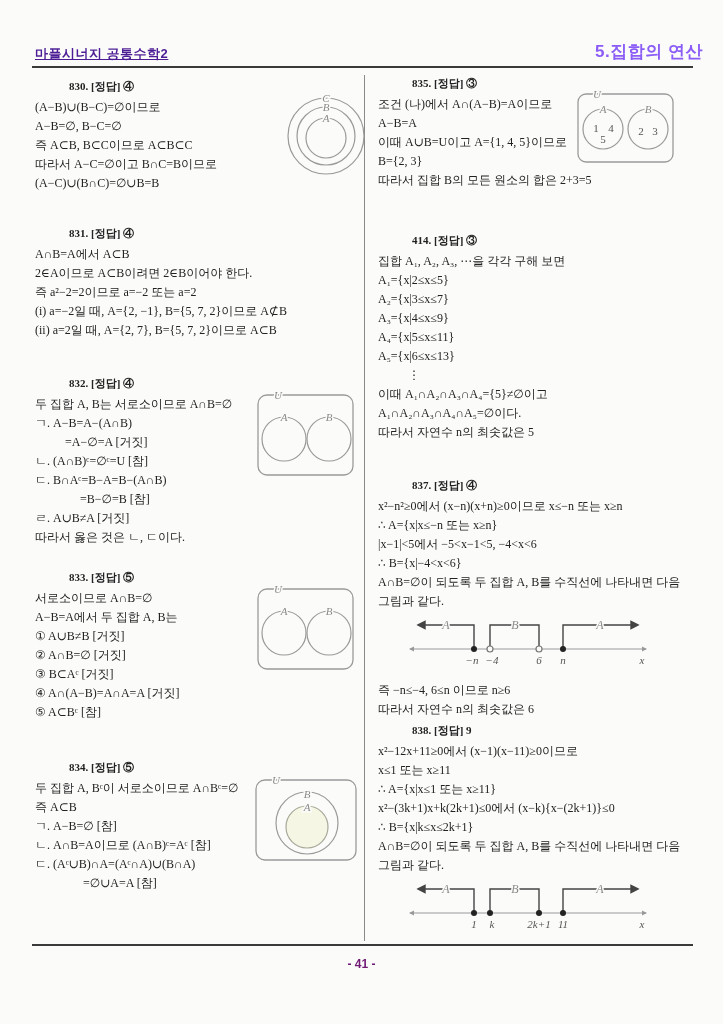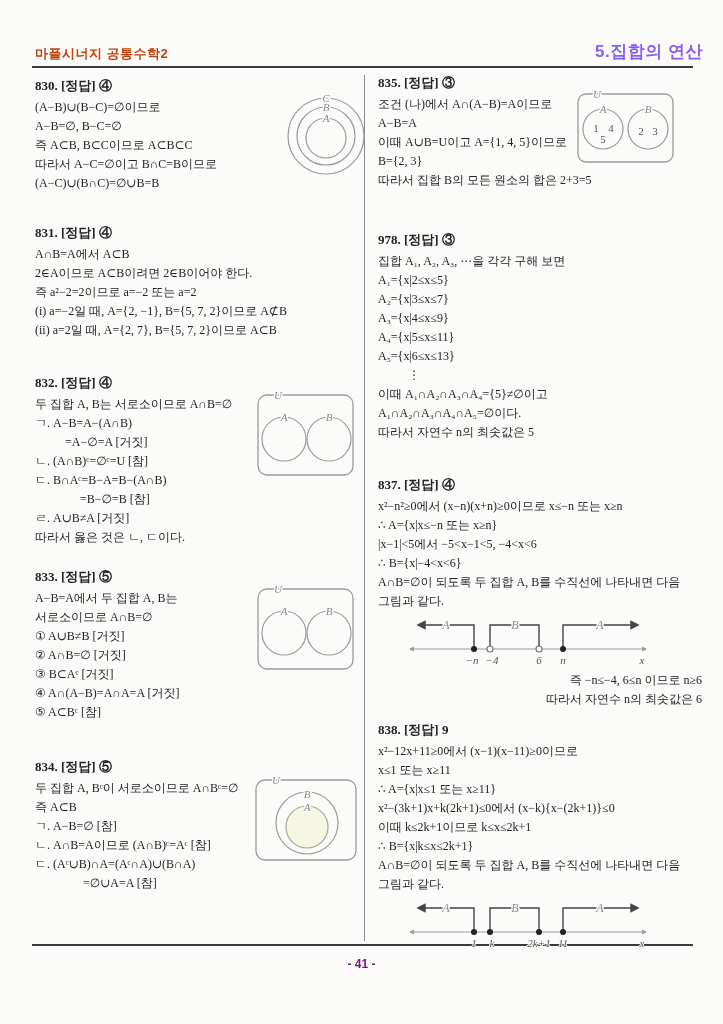--- a/index.html
+++ b/index.html
@@ -1,29 +1,29 @@
 <!DOCTYPE html>
 <html><head>
 <meta charset="utf-8">
 <style>
   html,body{margin:0;padding:0;background:#e8e8e6;}
   .page{position:relative;width:723px;height:1024px;background:#fbfbfa;overflow:hidden;
         font-family:"Liberation Serif","DejaVu Serif",serif;color:#222;}
-  .hdr-left{position:absolute;left:35px;top:46px;color:#c2410c;
-            font:bold 13px/16px "Liberation Sans","DejaVu Sans",sans-serif;letter-spacing:.5px;}
+  .hdr-left{position:absolute;left:35px;top:46px;color:#4c1d95;
+            font:bold 13px/16px "Liberation Sans","DejaVu Sans",sans-serif;letter-spacing:.5px;text-decoration:underline;}
   .hdr-right{position:absolute;right:20px;top:42px;color:#8b5cf6;
              font:bold 17px/20px "Liberation Sans","DejaVu Sans",sans-serif;letter-spacing:.5px;}
   .rule-top{position:absolute;left:32px;width:661px;top:66px;height:2px;background:#3a3a3a;}
   .rule-bottom{position:absolute;left:32px;width:661px;top:944px;height:2px;background:#3a3a3a;}
   .col-divider{position:absolute;left:364px;top:75px;width:1px;height:866px;background:#8a8a8a;}
   .footer{position:absolute;left:0;width:723px;top:957px;text-align:center;
           font:bold 12px/14px "Liberation Sans","DejaVu Sans",sans-serif;color:#701a75;}
   .sol{position:absolute;width:324px;}
   .sol.left{left:35px;} .sol.right{left:378px;}
-  .sol-title{font-size:13px;line-height:20px;font-weight:600;margin-bottom:2px;}
+  .sol-title{font-size:11px;line-height:20px;font-weight:600;margin-bottom:2px;margin-left:34px;}
   .line{font-size:12px;line-height:19px;white-space:pre-wrap;}
   .dg{position:absolute;}
   svg text{font-family:"Liberation Serif","DejaVu Serif",serif;font-style:italic;
            fill:#8a8a8a;paint-order:stroke;stroke:#fbfbfa;stroke-width:3px;}
   svg text.el{font-style:normal;fill:#555;}
   svg text.nl{fill:#555;stroke-width:2px;}
 </style>
 </head>
 <body>
 
@@ -68,22 +68,22 @@
         <div class="line">ㄷ. B∩Aᶜ=B−A=B−(A∩B)</div>
         <div class="line">               =B−∅=B [참]</div>
         <div class="line">ㄹ. A∪B≠A [거짓]</div>
         <div class="line">따라서 옳은 것은 ㄴ, ㄷ이다.</div>
       </div>
   </section>
 
   <section class="sol left" style="top:567px">
     <div class="sol-title">833. [정답] ⑤</div>
     <div>
+        <div class="line">서로소이므로 A∩B=∅</div>
         <div class="line">A−B=A에서 두 집합 A, B는</div>
-        <div class="line">서로소이므로 A∩B=∅</div>
         <div class="line">① A∪B≠B [거짓]</div>
         <div class="line">② A∩B=∅ [거짓]</div>
         <div class="line">③ B⊂Aᶜ [거짓]</div>
         <div class="line">④ A∩(A−B)=A∩A=A [거짓]</div>
         <div class="line">⑤ A⊂Bᶜ [참]</div>
       </div>
   </section>
 
   <section class="sol left" style="top:757px">
     <div class="sol-title">834. [정답] ⑤</div>
@@ -102,21 +102,21 @@
     <div>
         <div class="line">조건 (나)에서 A∩(A−B)=A이므로</div>
         <div class="line">A−B=A</div>
         <div class="line">이때 A∪B=U이고 A={1, 4, 5}이므로</div>
         <div class="line">B={2, 3}</div>
         <div class="line">따라서 집합 B의 모든 원소의 합은 2+3=5</div>
       </div>
   </section>
 
   <section class="sol right" style="top:230px">
-    <div class="sol-title">978. [정답] ③</div>
+    <div class="sol-title">414. [정답] ③</div>
     <div>
         <div class="line">집합 A₁, A₂, A₃, ⋯을 각각 구해 보면</div>
         <div class="line">A₁={x|2≤x≤5}</div>
         <div class="line">A₂={x|3≤x≤7}</div>
         <div class="line">A₃={x|4≤x≤9}</div>
         <div class="line">A₄={x|5≤x≤11}</div>
         <div class="line">A₅={x|6≤x≤13}</div>
         <div class="line">          ⋮</div>
         <div class="line">이때 A₁∩A₂∩A₃∩A₄={5}≠∅이고</div>
         <div class="line">A₁∩A₂∩A₃∩A₄∩A₅=∅이다.</div>
@@ -152,34 +152,33 @@
       <circle cx="159" cy="34" r="3" fill="#222"></circle>
       <text x="42" y="14" font-size="12" text-anchor="middle">A</text>
       <text x="111" y="14" font-size="12" text-anchor="middle">B</text>
       <text x="196" y="14" font-size="12" text-anchor="middle">A</text>
       <text class="nl" x="68" y="49" font-size="11" text-anchor="middle">−n</text>
       <text class="nl" x="88" y="49" font-size="11" text-anchor="middle">−4</text>
       <text class="nl" x="135" y="49" font-size="11" text-anchor="middle">6</text>
       <text class="nl" x="159" y="49" font-size="11" text-anchor="middle">n</text>
       <text class="nl" x="238" y="49" font-size="11" text-anchor="middle">x</text>
     </svg>
-    <div style="margin-top:2px;text-align:right;">
+    <div style="margin-top:12px;">
         <div class="line">즉 −n≤−4, 6≤n 이므로 n≥6</div>
         <div class="line">따라서 자연수 n의 최솟값은 6</div>
       </div>
   </section>
 
   <section class="sol right" style="top:720px">
     <div class="sol-title">838. [정답] 9</div>
     <div>
         <div class="line">x²−12x+11≥0에서 (x−1)(x−11)≥0이므로</div>
         <div class="line">x≤1 또는 x≥11</div>
         <div class="line">∴ A={x|x≤1 또는 x≥11}</div>
         <div class="line">x²−(3k+1)x+k(2k+1)≤0에서 (x−k){x−(2k+1)}≤0</div>
-        <div class="line">이때 k≤2k+1이므로 k≤x≤2k+1</div>
         <div class="line">∴ B={x|k≤x≤2k+1}</div>
         <div class="line">A∩B=∅이 되도록 두 집합 A, B를 수직선에 나타내면 다음</div>
         <div class="line">그림과 같다.</div>
       </div>
 
     <svg width="250" height="54" viewBox="0 0 250 54" style="margin:4px 0 0 26px;display:block;">
       <g stroke="#444" stroke-width="1.4" fill="none">
         <path d="M14 10 H70 V34"></path>
           <path d="M14 10 l7 -3.5 v7 z" fill="#444"></path>
         <path d="M86 34 V10 H135 V34"></path>

